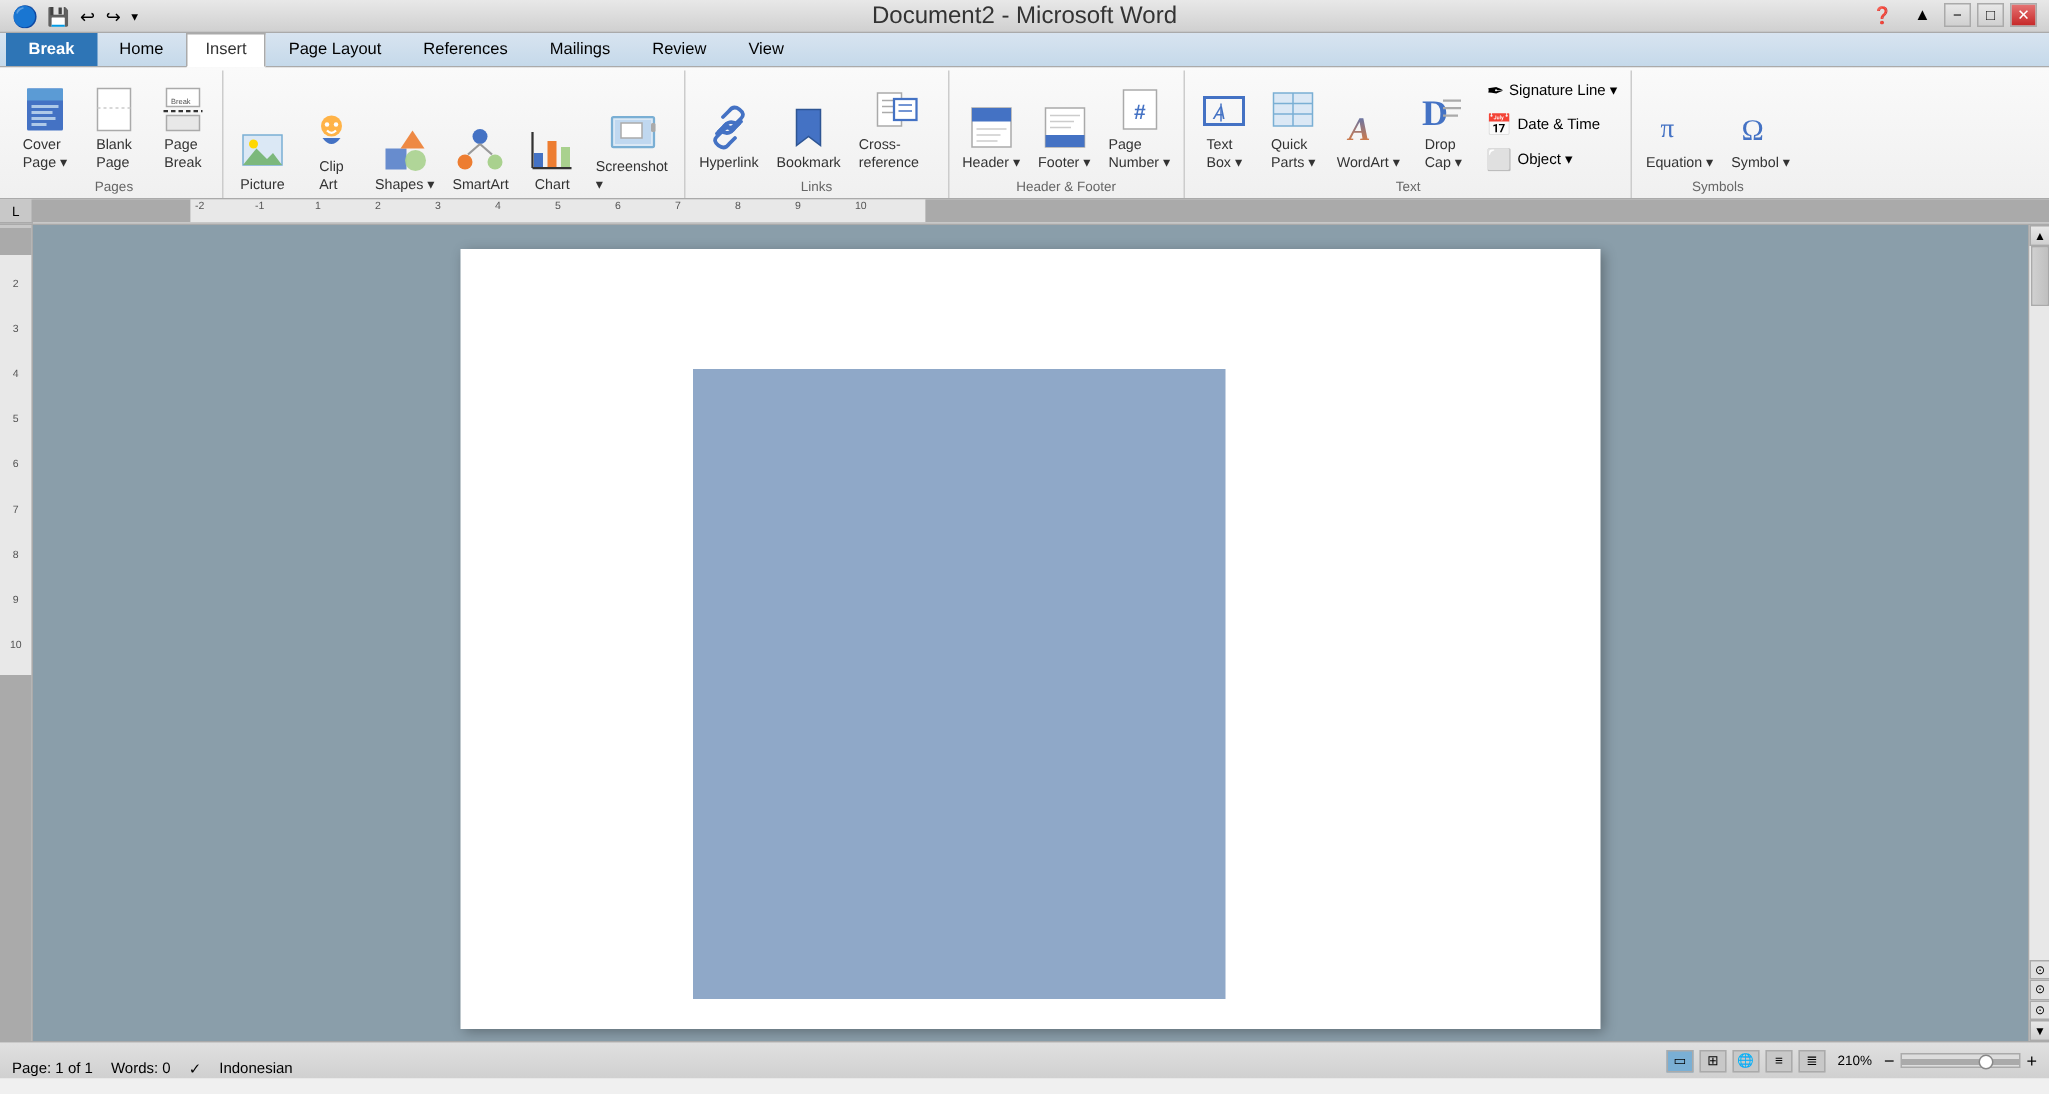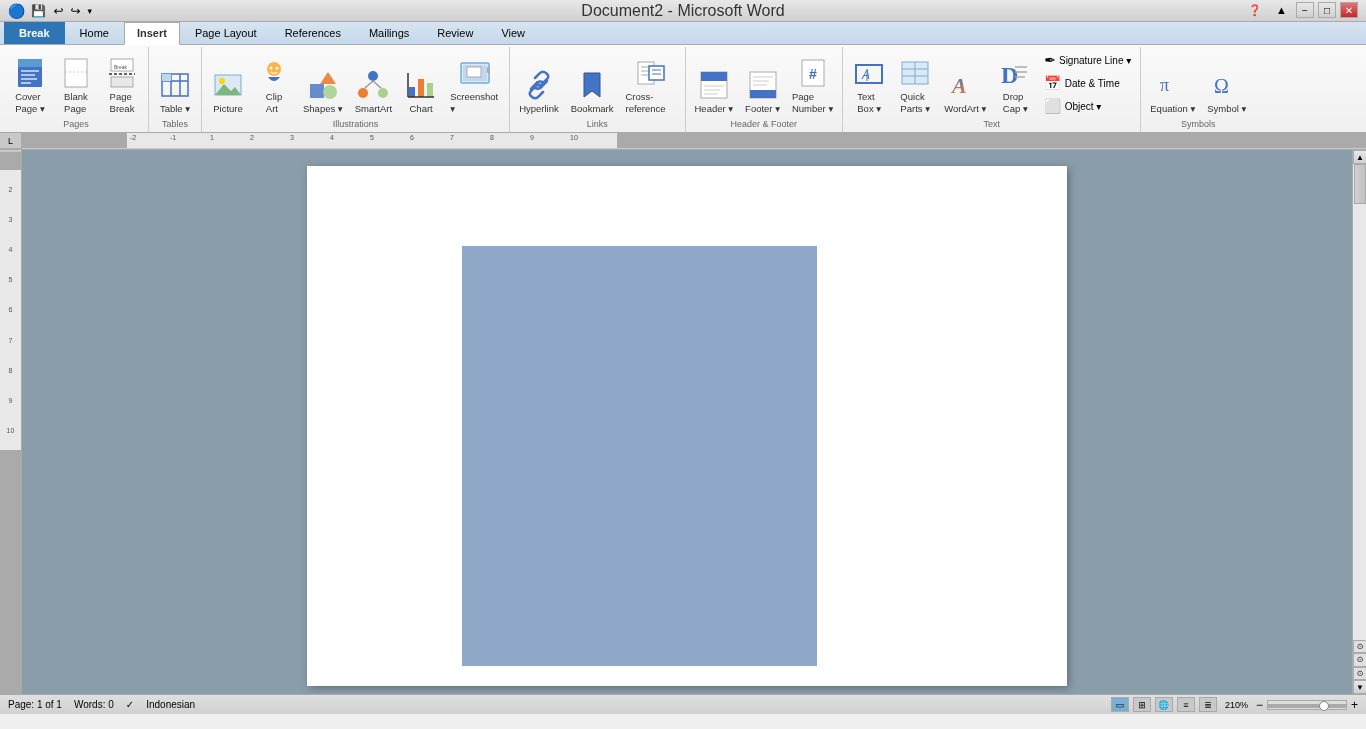--- a/index.html
+++ b/index.html
@@ -45,21 +45,21 @@
       border: 1px solid transparent;
       border-bottom: none;
       margin-right: 2px;
     }
     .ribbon-tab.active {
       background: white;
       border-color: #aaa;
       border-bottom: 1px solid white;
       margin-bottom: -1px;
       color: #333;
-      font-weight: bold;
+      font-weight: normal;
     }
     .ribbon-tab.file {
       background: #2e75b6;
       color: white;
       font-weight: bold;
       padding: 4px 14px 5px;
     }
 
     
     .ribbon {
@@ -165,22 +165,21 @@
       display: flex; align-items: center; justify-content: center;
       font-size: 9px; cursor: pointer;
     }
 
     
     .status-bar {
       height: 20px;
       background: linear-gradient(to bottom, #e0e0e0, #d0d0d0);
       border-top: 1px solid #aaa;
       display: flex;
-      align-items: center;
-      padding: 0 8px;
+      padding: 12px 8px;
       gap: 12px;
       font-size: 10px;
     }
     .status-bar-right {
       margin-left: auto;
       display: flex;
       align-items: center;
       gap: 4px;
     }
     .view-btn {
@@ -304,37 +303,20 @@
             <rect x="5" y="20" width="22" height="10" fill="#e8e8e8" stroke="#aaa" stroke-width="1"></rect>
             <text x="8" y="12" font-size="5" fill="#555">Break</text>
           </svg>
         </div>
         <div class="ribbon-btn-label">Page<br>Break</div>
       </div>
     </div>
     <div class="ribbon-group-label">Pages</div>
   </div>
 
-  <div class="ribbon-group">
-    <div class="ribbon-group-content">
-      <div class="ribbon-btn">
-        <div class="ribbon-btn-icon">
-          <svg width="32" height="32" viewBox="0 0 32 32">
-            <rect x="3" y="5" width="26" height="22" fill="none" stroke="#4472c4" stroke-width="1.5"></rect>
-            <line x1="3" y1="12" x2="29" y2="12" stroke="#4472c4" stroke-width="1.5"></line>
-            <line x1="12" y1="5" x2="12" y2="27" stroke="#4472c4" stroke-width="1.5"></line>
-            <line x1="21" y1="5" x2="21" y2="27" stroke="#4472c4" stroke-width="1.5"></line>
-            <rect x="3" y="5" width="9" height="7" fill="#bdd7ee"></rect>
-          </svg>
-        </div>
-        <div class="ribbon-btn-label">Table ▾</div>
-      </div>
-    </div>
-    <div class="ribbon-group-label">Tables</div>
-  </div>
 
   <div class="ribbon-group">
     <div class="ribbon-group-content">
 
       <div class="ribbon-btn">
         <div class="ribbon-btn-icon">
           <svg width="32" height="32" viewBox="0 0 32 32">
             <rect x="3" y="6" width="26" height="20" fill="#dbe8f5" stroke="#7aafd4" stroke-width="1"></rect>
             <circle cx="10" cy="12" r="3" fill="#ffd700"></circle>
             <polygon points="3,26 12,15 19,22 23,18 29,26" fill="#7cb87c"></polygon>
@@ -398,21 +380,20 @@
           <svg width="32" height="32" viewBox="0 0 32 32">
             <rect x="2" y="6" width="28" height="20" fill="#dbe8f5" stroke="#7aafd4" stroke-width="1.5" rx="1"></rect>
             <rect x="4" y="8" width="24" height="16" fill="#c0d8f0"></rect>
             <rect x="8" y="10" width="14" height="10" fill="white" stroke="#aaa" stroke-width="1"></rect>
             <rect x="28" y="10" width="3" height="6" fill="#aaa" rx="1"></rect>
           </svg>
         </div>
         <div class="ribbon-btn-label">Screenshot ▾</div>
       </div>
     </div>
-    <div class="ribbon-group-label">Illustrations</div>
   </div>
 
   <div class="ribbon-group">
     <div class="ribbon-group-content">
 
       <div class="ribbon-btn">
         <div class="ribbon-btn-icon">
           <svg width="32" height="32" viewBox="0 0 32 32">
             <path d="M8 20 L12 16 Q16 10 22 14 L18 18 Q15 14 12 18 L8 22 Q5 25 9 28 Q13 31 16 27 L20 23" fill="none" stroke="#4472c4" stroke-width="2.5" stroke-linecap="round"></path>
             <path d="M24 12 L20 16 Q16 22 10 18 L14 14 Q17 18 20 14 L24 10 Q27 7 23 4 Q19 1 16 5 L12 9" fill="none" stroke="#4472c4" stroke-width="2.5" stroke-linecap="round"></path>

